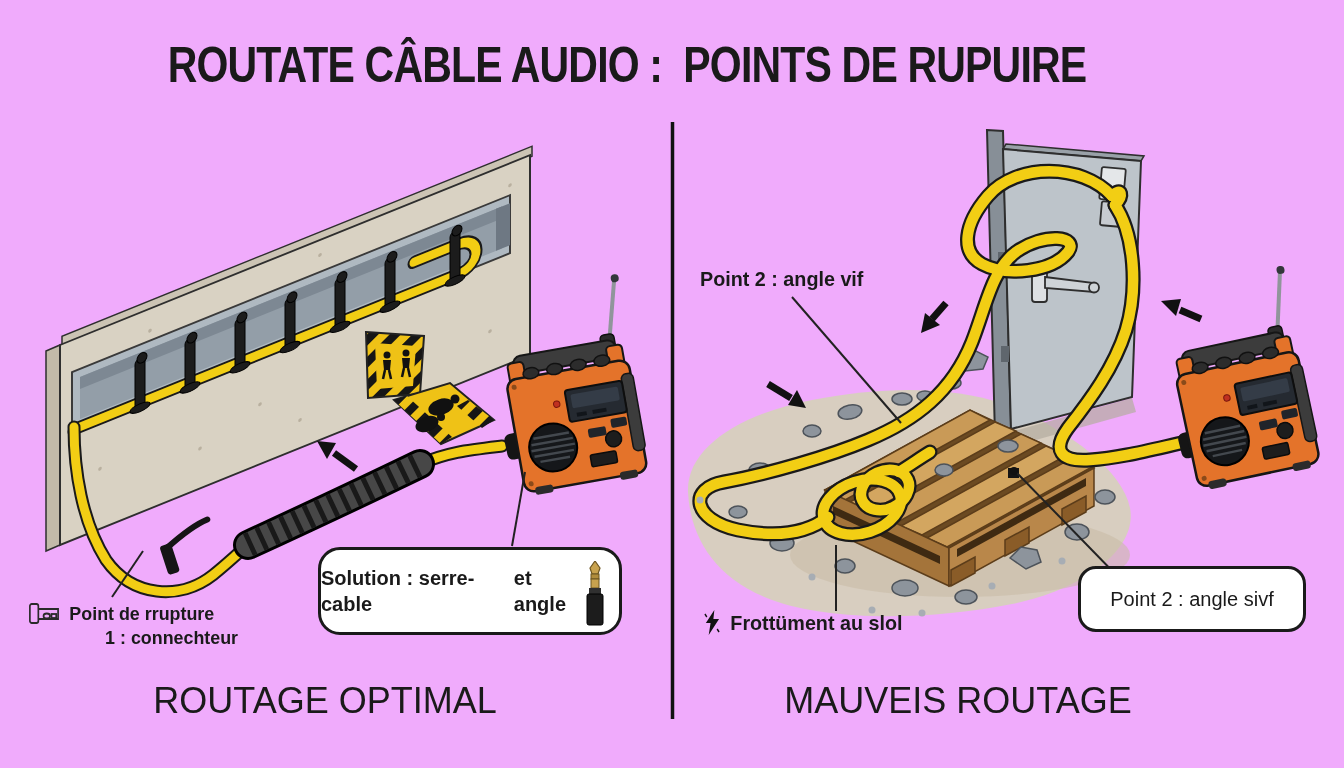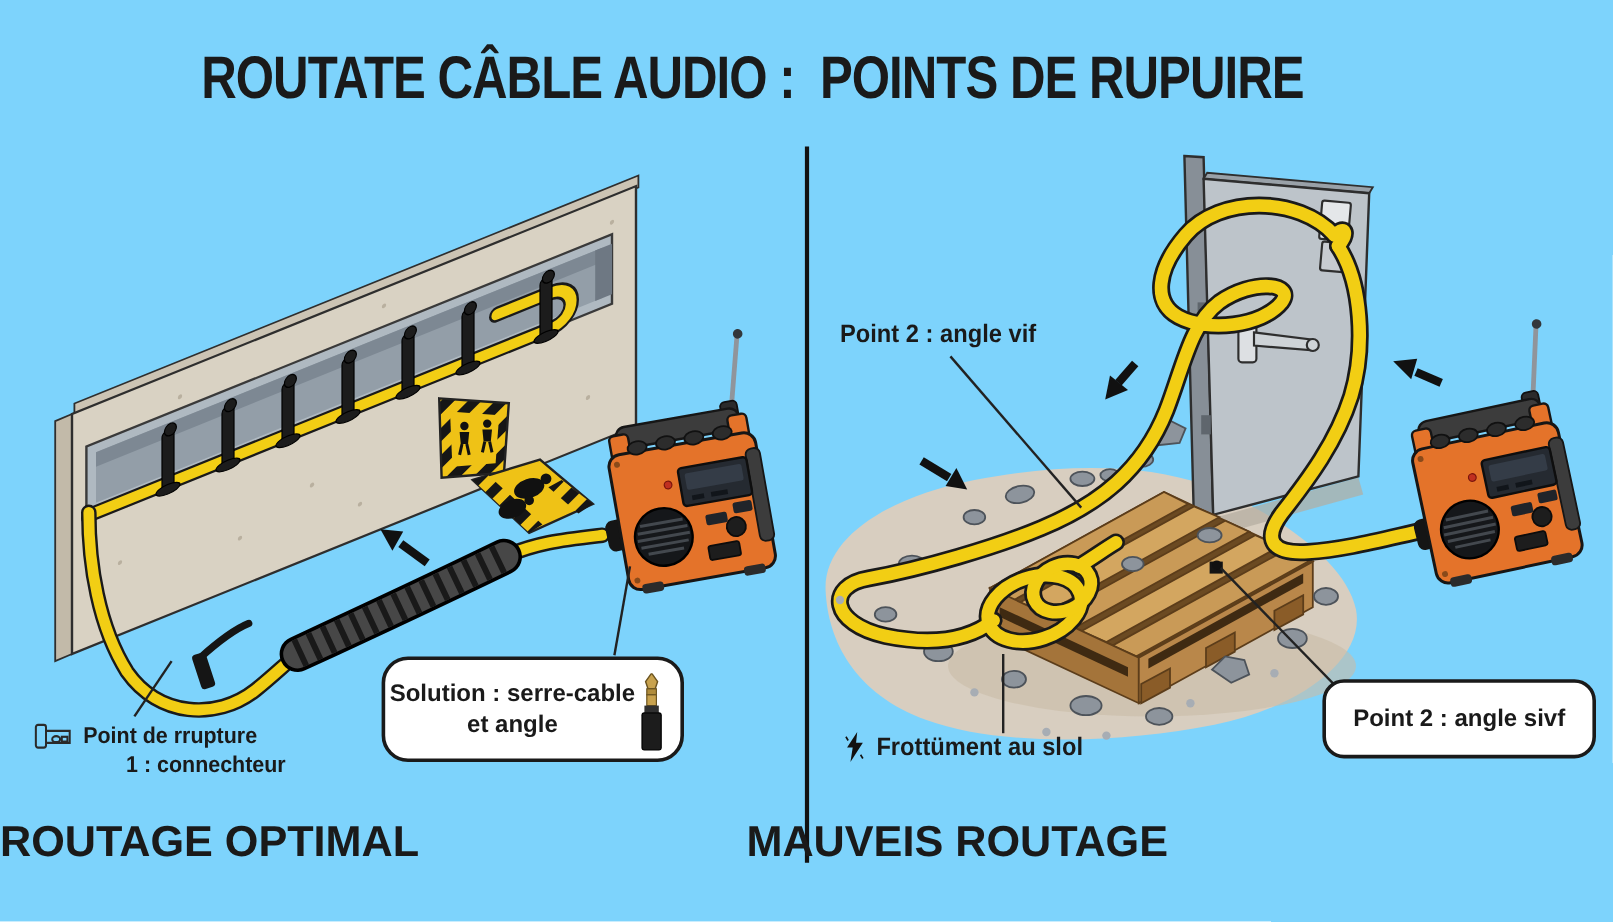--- a/index.html
+++ b/index.html
@@ -1,34 +1,34 @@
 <!DOCTYPE html>
 <html style="--cable-yellow: #F2CE14; --radio-orange: #E4732A; --wall-beige: #D9D2C3; --channel-gray: #AFB9C1; --door-gray: #BDC4CA; --hazard-yellow: #EFC216; --wood-light: #C99A57; --wood-mid: #B9874A; --wood-dark: #A4743A; --stone-gray: #8D949C; --dirt-tan: #D8CEC0; --ink: #1A1A1A;"><head>
 <meta charset="utf-8">
 <style>
   html,body{margin:0;padding:0;background:#fff;}
-  .stage{position:relative;width:1344px;height:768px;background:#7dd3fc;overflow:hidden;
+  .stage{position:relative;width:1344px;height:768px;background:#f0abfc;overflow:hidden;
          font-family:"Liberation Sans",sans-serif;color:var(--ink,#1a1a1a);}
   .abs{position:absolute;}
   .title{left:0;right:0;top:36px;text-align:center;font-weight:bold;font-size:50px;
          letter-spacing:-1px;white-space:pre;transform:translateX(-45px) scaleX(.82);}
-  .caption{top:680px;font-weight:bold;font-size:36px;letter-spacing:0;}
+  .caption{top:680px;font-weight:normal;font-size:36px;text-align:center;letter-spacing:0;}
   .caption.left{left:0;width:650px;}
   .caption.right{left:622px;width:672px;}
   .lbl{font-weight:bold;font-size:19px;line-height:1.25;transform:scaleX(.94);transform-origin:left top;}
   .lbl-vif{left:700px;top:266px;font-size:21px;}
   .lbl-frott{left:704px;top:610px;font-size:21px;display:flex;align-items:center;gap:10px;}
   .lbl-rupture{left:28px;top:602px;display:flex;align-items:flex-start;gap:8px;font-size:19px;}
   .lbl-rupture .ind{margin-left:38px;}
-  .solution-box{left:318px;top:547px;width:252px;height:88px;border:3px solid var(--ink,#1a1a1a);
-         border-radius:22px;background:#fff;display:flex;flex-direction:column;justify-content:center;
+  .solution-box{left:318px;top:547px;width:304px;height:88px;border:3px solid var(--ink,#1a1a1a);
+         border-radius:22px;background:#fff;display:flex;justify-content:center;
          align-items:center;font-weight:bold;font-size:20px;line-height:1.3;padding-right:34px;box-sizing:border-box;}
-  .sivf-box{left:1102px;top:566px;width:222px;height:60px;border:3px solid var(--ink,#1a1a1a);
+  .sivf-box{left:1078px;top:566px;width:222px;height:60px;border:3px solid var(--ink,#1a1a1a);
          border-radius:18px;background:#fff;display:flex;justify-content:center;align-items:center;
-         font-weight:bold;font-size:20px;}
+         font-weight:normal;font-size:20px;}
   .jack{position:absolute;right:12px;top:11px;}
 </style>
 </head>
 <body>
 
 <div class="stage">
 
 <svg class="abs" style="left:0;top:0" width="1344" height="768" viewBox="0 0 1344 768" xmlns="http://www.w3.org/2000/svg" xmlns:xlink="http://www.w3.org/1999/xlink">
   <defs>
     <pattern id="hz" width="16" height="16" patternUnits="userSpaceOnUse" patternTransform="rotate(45)">

